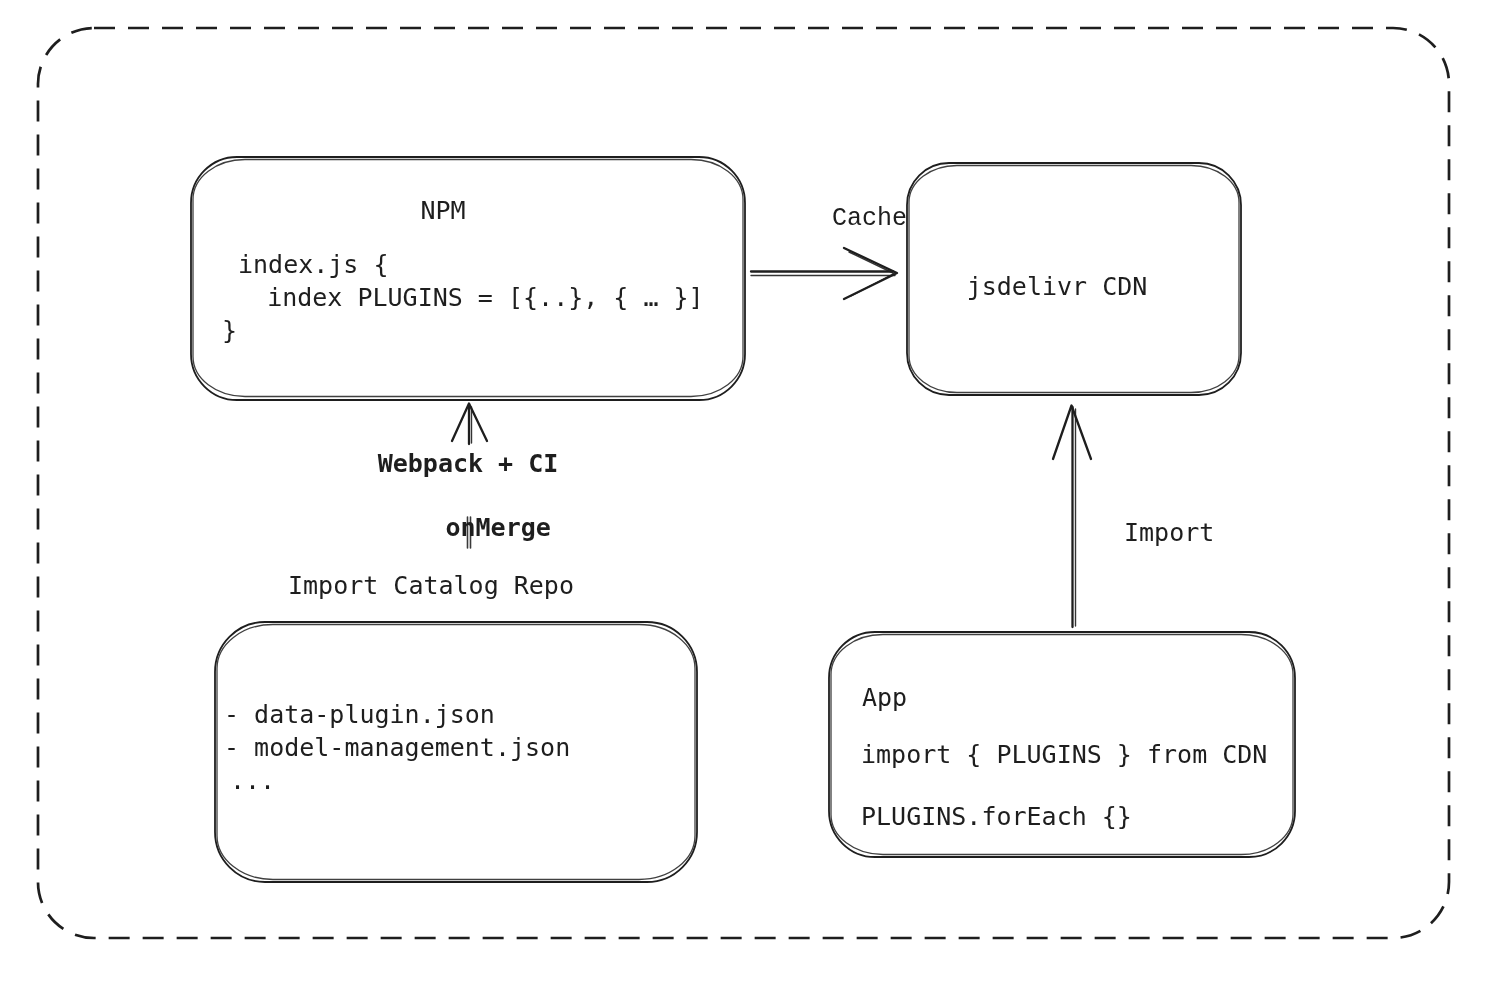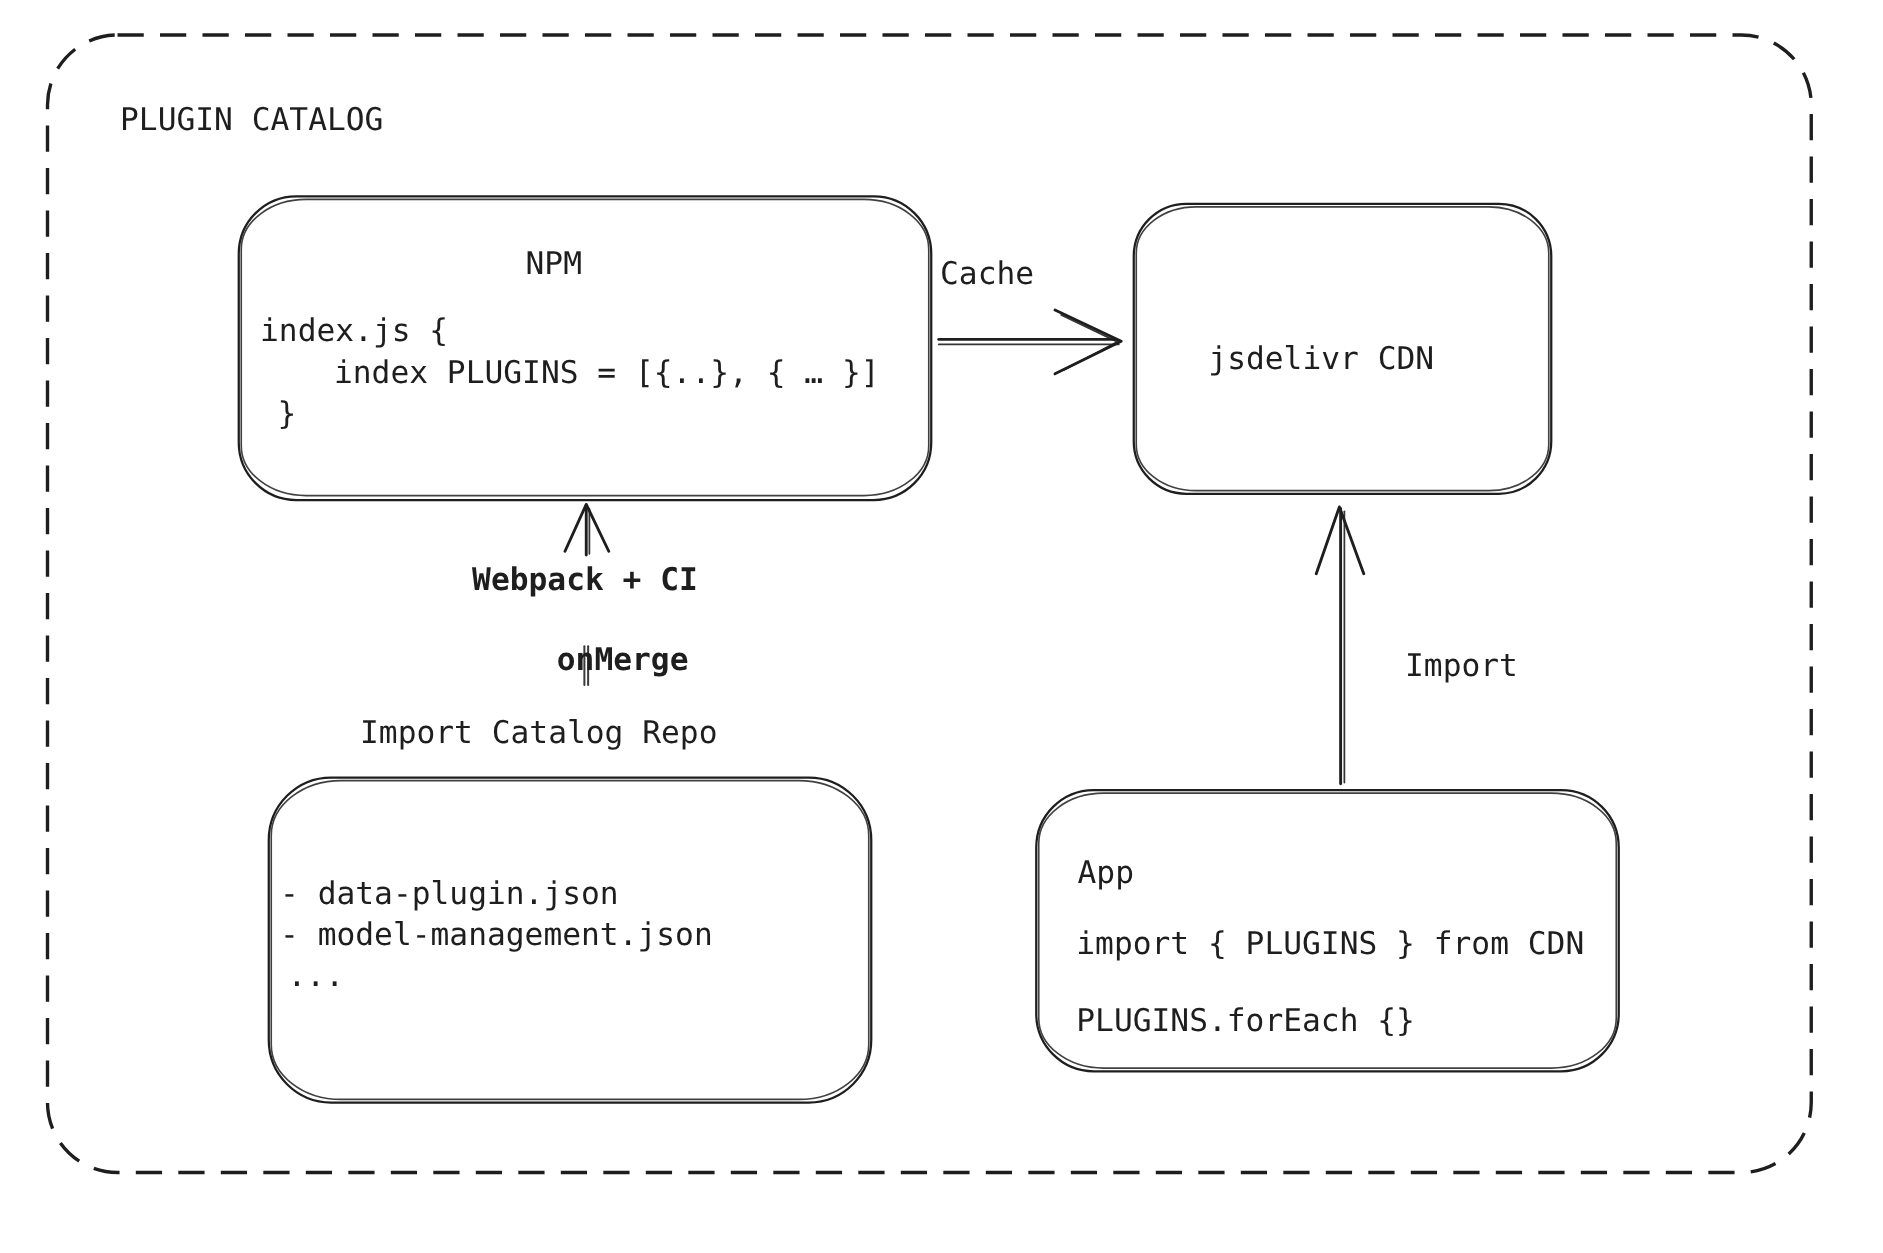--- a/index.html
+++ b/index.html
@@ -77,28 +77,27 @@
       <path class="seg" d="M470.5 517 V 548"></path>
     </g>
 
     <g>
       <path class="arrow" d="M1072.5 627 V 407"></path>
       <path class="arrow-thin" d="M1075.5 626 V 409"></path>
       <path class="arrow" d="M1053 459 L 1071.5 405.5 L 1091 459"></path>
     </g>
   </svg>
 
-  <div class="txt" style="left:96px;top:79px;">PLUGIN CATALOG</div>
 
   <div class="txt center" style="left:191px;top:194px;width:504px;">NPM</div>
-  <div class="txt" style="left:208px;top:248px;">index.js {</div>
+  <div class="txt" style="left:238px;top:248px;">index.js {</div>
   <div class="txt" style="left:222px;top:281px;">   index PLUGINS = [{..}, { … }]</div>
   <div class="txt" style="left:222px;top:314px;">}</div>
 
-  <div class="txt" style="left:752px;top:202px;">Cache</div>
+  <div class="txt" style="left:832px;top:202px;font-family:Liberation Mono, monospace;">Cache</div>
 
   <div class="txt center" style="left:907px;top:270px;width:300px;">jsdelivr CDN</div>
 
   <div class="txt center lh32" style="left:318px;top:448px;width:300px;"><span>Webpack + CI</span><br>
     <span>onMerge</span>
   </div>
 
   <div class="txt" style="left:288px;top:569px;">Import Catalog Repo</div>
   <div class="txt" style="left:224px;top:698px;">- data-plugin.json</div>
   <div class="txt" style="left:224px;top:731px;">- model-management.json</div>

